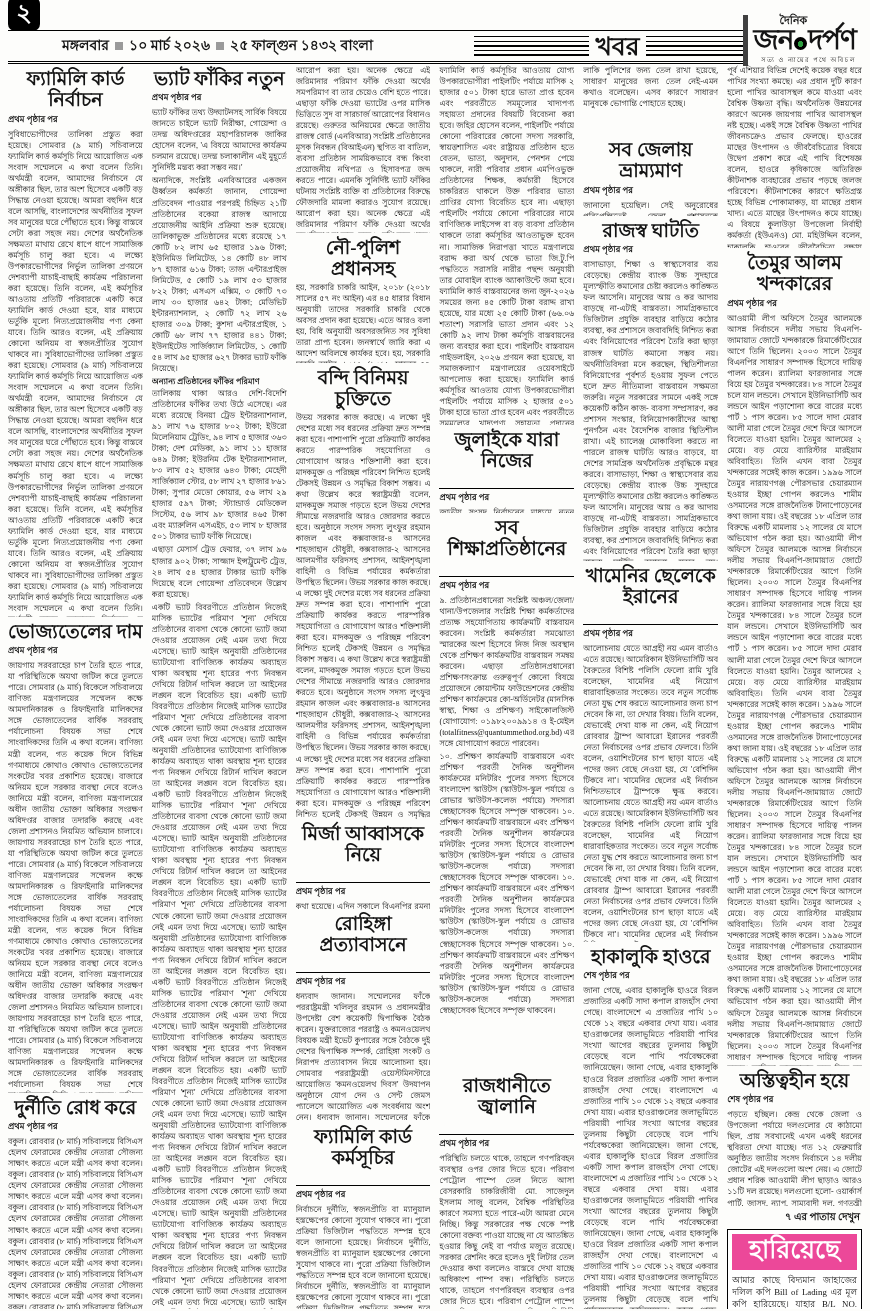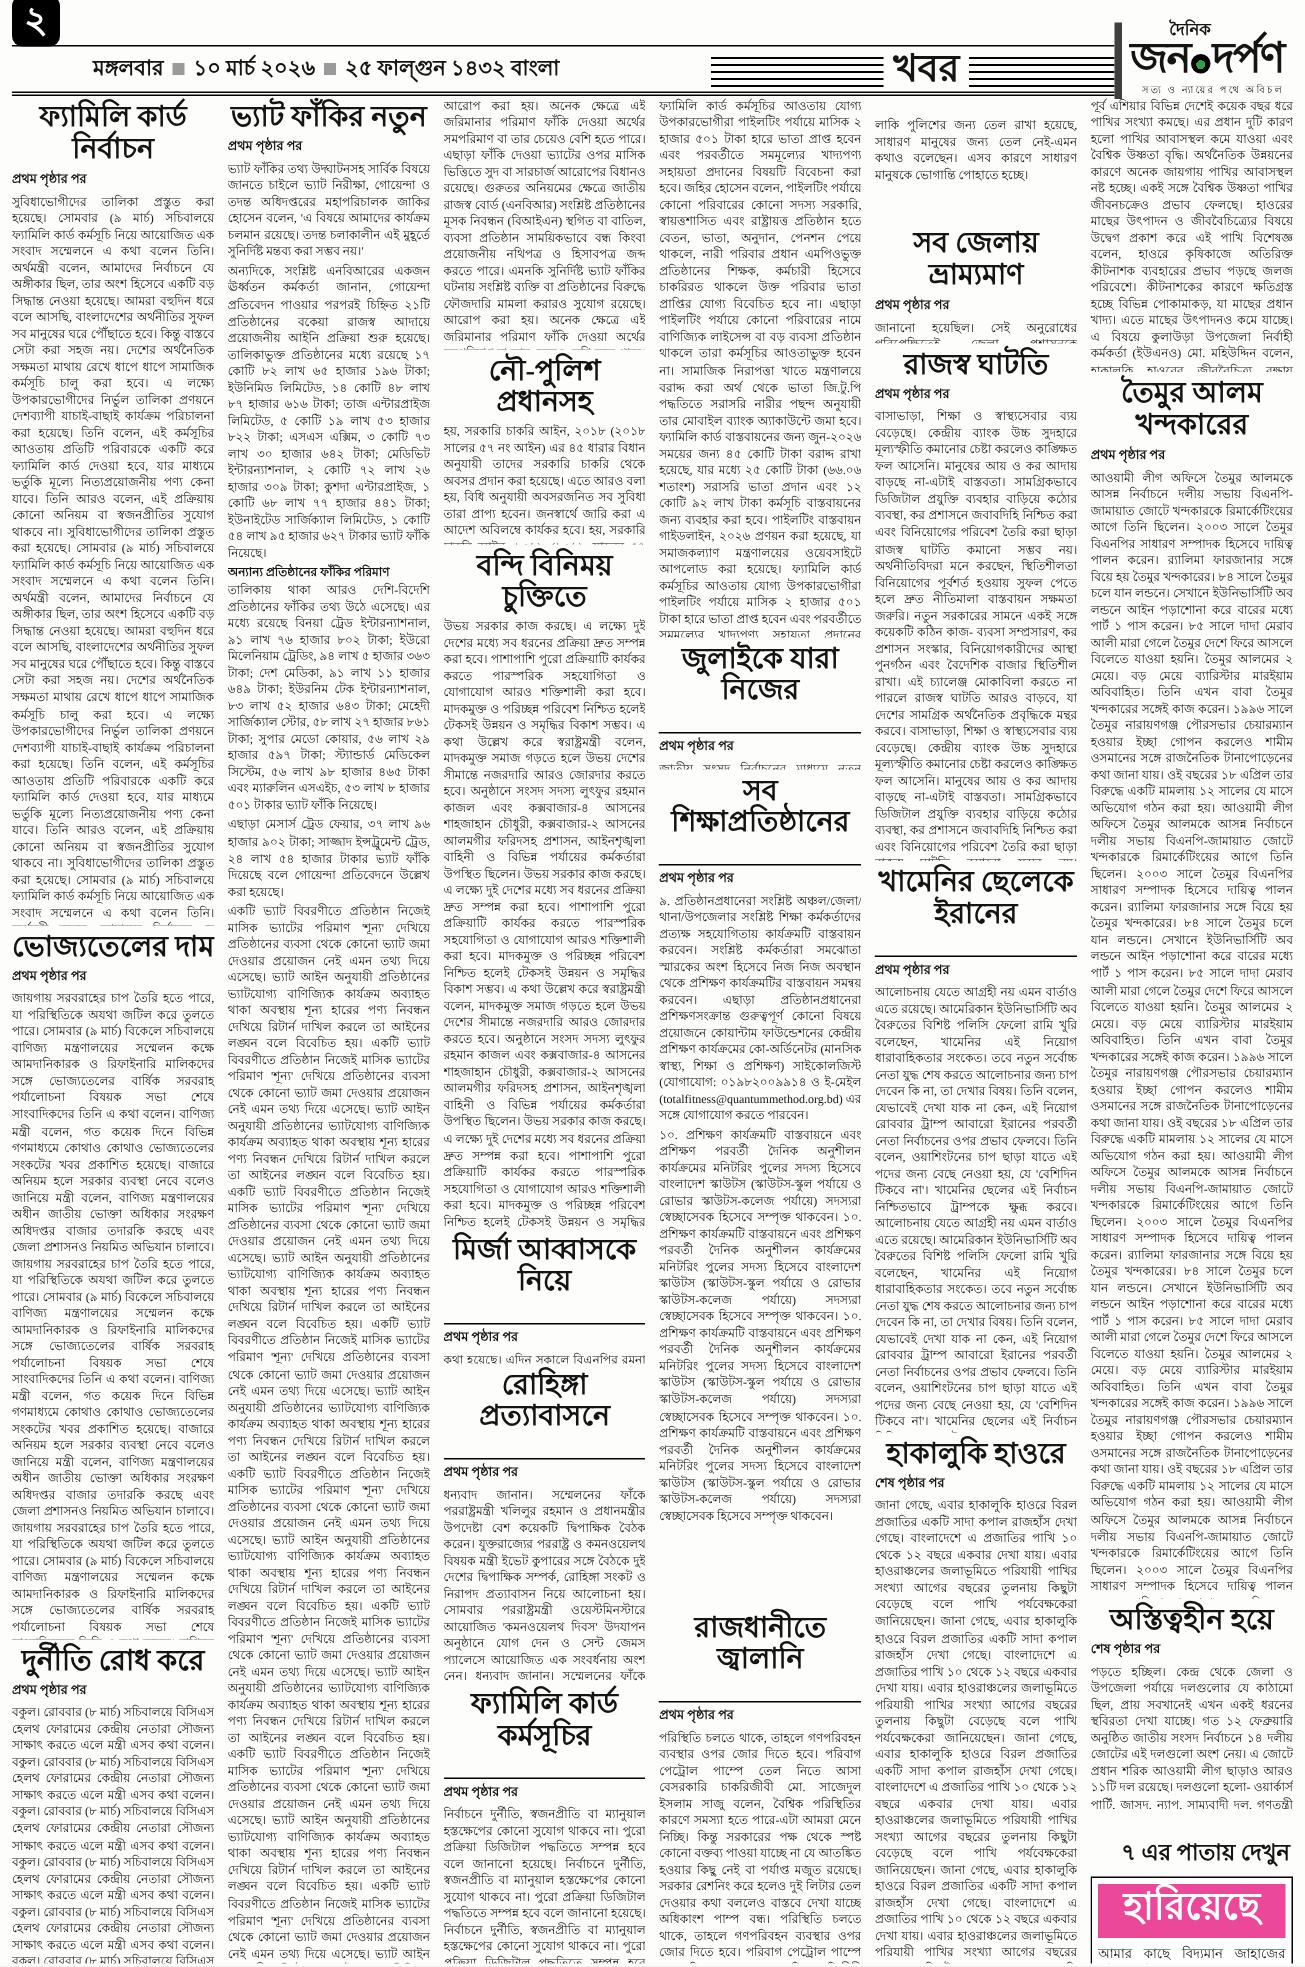--- a/index.html
+++ b/index.html
@@ -7,21 +7,21 @@
         font-family:"Liberation Serif", "DejaVu Serif", serif;color:#141414;overflow:hidden}
   
   .header{position:absolute;left:8px;right:8px;top:30px;height:30px;
           border-top:1px solid #000;border-bottom:3px double #000;
           display:flex;align-items:center}
   .pagenum{position:absolute;left:8px;top:-3px;width:32px;height:34px;background:#000;color:#fff;
            font-weight:bold;font-size:24px;display:flex;align-items:center;justify-content:center;
            border-radius:7px;z-index:2}
   .dateline{margin-left:54px;font-size:14px;font-weight:bold;display:flex;align-items:center;gap:6px;white-space:nowrap}
   .sq{width:8px;height:8px;background:#9a9a9a;display:inline-block}
-  .centerband{flex:1;display:flex;align-items:flex-end;justify-content:center;gap:2px;min-width:0}
+  .centerband{flex:1;display:flex;align-items:center;justify-content:center;gap:2px;min-width:0}
   .linestack{width:115px;height:21px;
      background:repeating-linear-gradient(to bottom,#000 0 1.4px,transparent 1.4px 4.6px)}
   .khobor{font-size:25px;font-weight:bold;line-height:1;padding:0 4px;background:#fdfdfb}
   .logo{position:absolute;right:0;top:-16px;text-align:center;background:#fdfdfb;padding:0 6px;border-left:5px solid #404040}
   .logo-top{font-size:11px;font-weight:bold;line-height:1;text-align:left;margin-left:26px}
   .logo-main{font-size:28px;font-weight:900;line-height:1;letter-spacing:-1px;white-space:nowrap}
   .logo-dot{display:inline-block;width:13px;height:13px;border-radius:50%;
             background:radial-gradient(circle at 50% 55%, #2e9e3f 0 3px, #000 3px);vertical-align:baseline;
             position:relative;top:1px;margin:0 1px}
   .logo-tag{font-size:6.5px;letter-spacing:1.5px;margin-top:1px;text-align:right}
@@ -30,21 +30,21 @@
   .column{flex:1 1 0;min-width:0;display:flex;flex-direction:column;overflow:hidden}
   .article{overflow:hidden;flex:0 0 auto;padding:1px 0 2px}
   .headline{font-size:19px;line-height:1.12;font-weight:bold;text-align:center;margin:3px 0 2px;
             font-family:"Liberation Serif","DejaVu Serif",serif}
   .headline.u{border-bottom:1px solid #000;padding-bottom:16px}
   .kicker{font-size:8.5px;font-weight:bold;margin:1px 0 2px}
   .body{font-size:8px;line-height:1.38;text-align:justify;word-break:break-word}
   .body p{margin:0 0 2px}
   .body .subhead{font-weight:bold;margin:1px 0}
   
-  .see-page{font-size:15px;font-weight:bold;text-align:right;margin:16px 2px 3px 0}
+  .see-page{font-size:10px;font-weight:bold;text-align:right;margin:2px 2px 3px 0}
   .lost-box{border:1.5px solid #000;padding:4px;background:#fff}
   .lost-banner{background:#ec4899;color:#fff;text-align:center;font-size:25px;font-weight:bold;
                padding:2px 0 6px;line-height:1.1}
   .lost-body{font-size:8.8px;text-align:justify;margin-top:4px;line-height:1.4}
 </style>
 </head>
 <body>
 
 <div class="page">
 
@@ -171,21 +171,21 @@
         </article>
         <article class="article" style="height: 251px;">
           <h2 class="headline u">রাজধানীতে জ্বালানি</h2>
           <div class="kicker">প্রথম পৃষ্ঠার পর</div>
           <div class="body">
             <p>পরিস্থিতি চলতে থাকে, তাহলে গণপরিবহন ব্যবস্থার ওপর জোর দিতে হবে। পরিবাগ পেট্রোল পাম্পে তেল নিতে আসা বেসরকারি চাকরিজীবী মো. সাজেদুল ইসলাম সাজু বলেন, বৈশ্বিক পরিস্থিতির কারণে সমস্যা হতে পারে-এটা আমরা মেনে নিচ্ছি। কিন্তু সরকারের পক্ষ থেকে স্পষ্ট কোনো বক্তব্য পাওয়া যাচ্ছে না যে আতঙ্কিত হওয়ার কিছু নেই বা পর্যাপ্ত মজুত রয়েছে। সরকার রেশনিং করে হলেও দুই লিটার তেল দেওয়ার কথা বললেও বাস্তবে দেখা যাচ্ছে অধিকাংশ পাম্প বন্ধ। পরিস্থিতি চলতে থাকে, তাহলে গণপরিবহন ব্যবস্থার ওপর জোর দিতে হবে। পরিবাগ পেট্রোল পাম্পে তেল নিতে আসা বেসরকারি চাকরিজীবী মো. সাজেদুল ইসলাম সাজু বলেন, বৈশ্বিক পরিস্থিতির কারণে সমস্যা হতে পারে-এটা আমরা মেনে নিচ্ছি। কিন্তু সরকারের পক্ষ থেকে স্পষ্ট কোনো বক্তব্য পাওয়া যাচ্ছে না যে আতঙ্কিত হওয়ার কিছু নেই বা পর্যাপ্ত মজুত রয়েছে। সরকার রেশনিং করে হলেও দুই লিটার তেল দেওয়ার কথা বললেও বাস্তবে দেখা যাচ্ছে অধিকাংশ পাম্প বন্ধ।</p>
           </div>
         </article>
       </div>
       <div class="column">
-        <article class="article" style="height: 68px; margin-top: 13px;">
+        <article class="article" style="height: 68px;">
           <div class="body">
             <p>লাকি পুলিশের জন্য তেল রাখা হয়েছে, সাধারণ মানুষের জন্য তেল নেই-এমন কথাও বলেছেন। এসব কারণে সাধারণ মানুষকে ভোগান্তি পোহাতে হচ্ছে।</p>
           </div>
         </article>
         <article class="article" style="height: 78px;">
           <h2 class="headline">সব জেলায় ভ্রাম্যমাণ</h2>
           <div class="kicker">প্রথম পৃষ্ঠার পর</div>
           <div class="body">
             <p>জানানো হয়েছিল। সেই অনুরোধের পরিপ্রেক্ষিতেই জেলা প্রশাসনকে প্রয়োজনীয় ব্যবস্থা নিতে বলা হয়েছে। সরকার মনে করছে, মাঠপর্যায়ে নিয়মিত তদারকি ও ভ্রাম্যমাণ আদালত পরিচালনা করলে জ্বালানি তেলের বাজারে শৃঙ্খলা বজায় থাকবে এবং ভোক্তা পর্যায়ে সরবরাহ স্বাভাবিক রাখা সম্ভব হবে।</p>
           </div>

